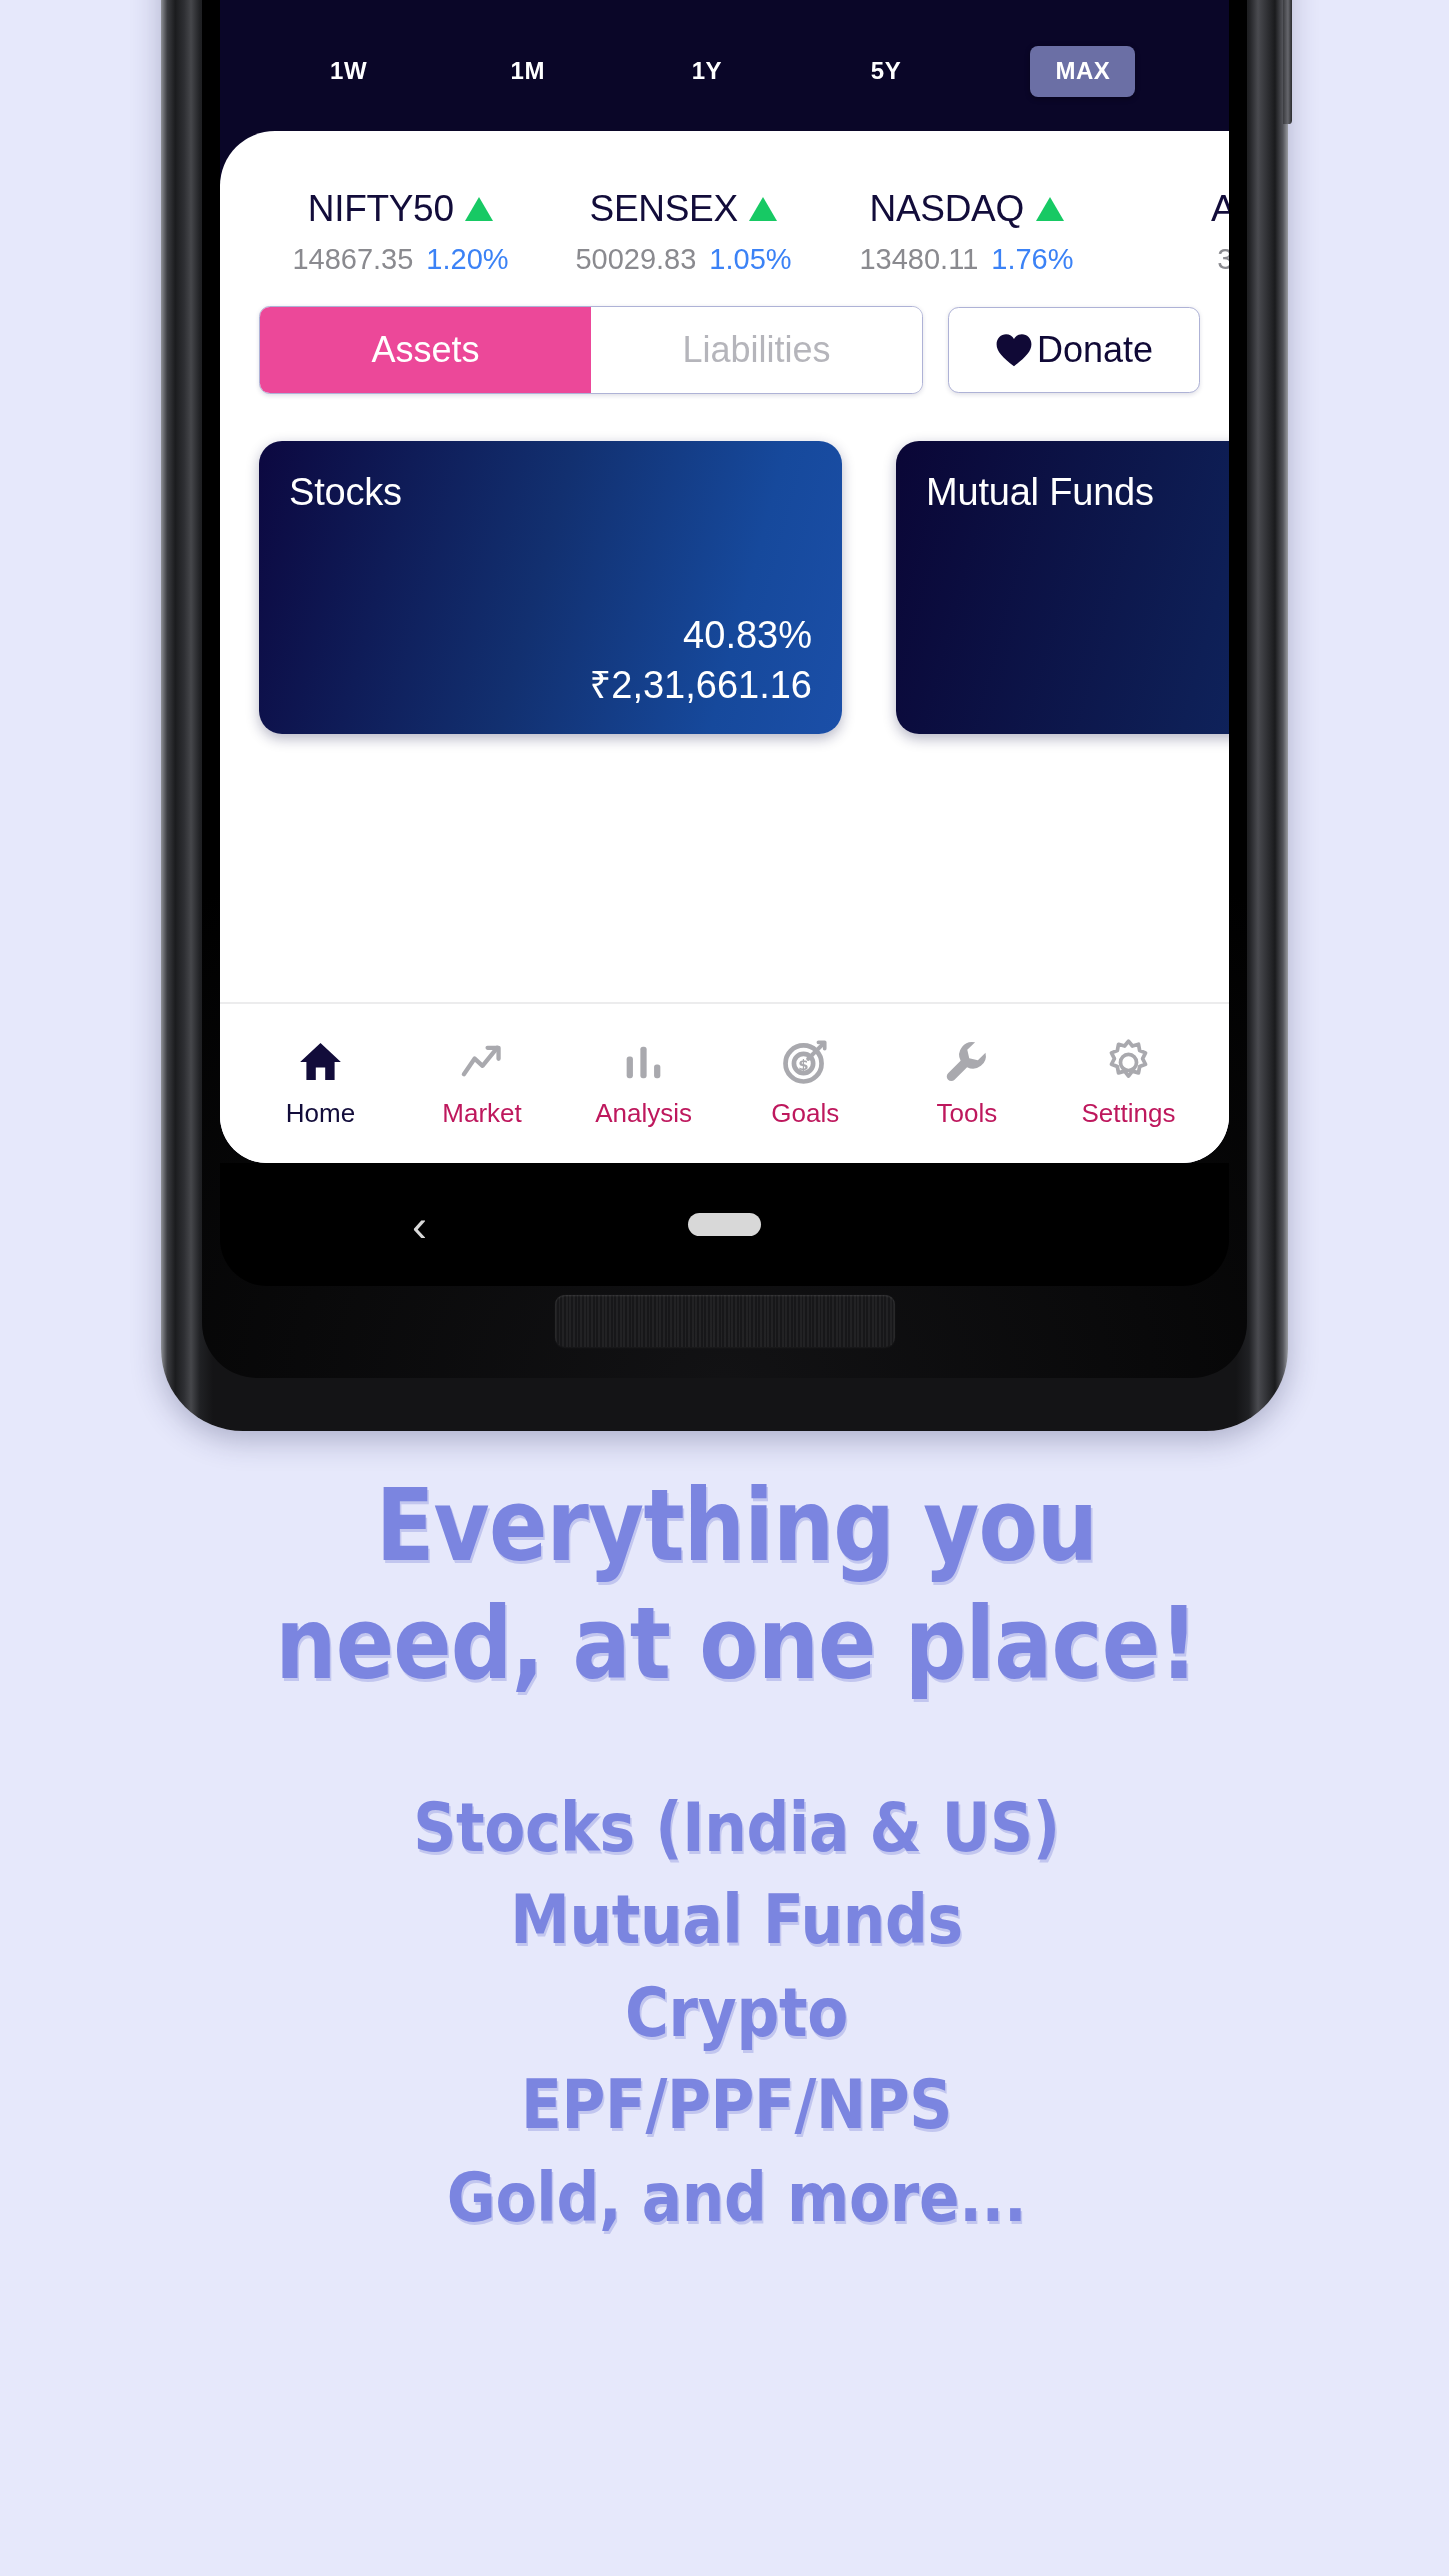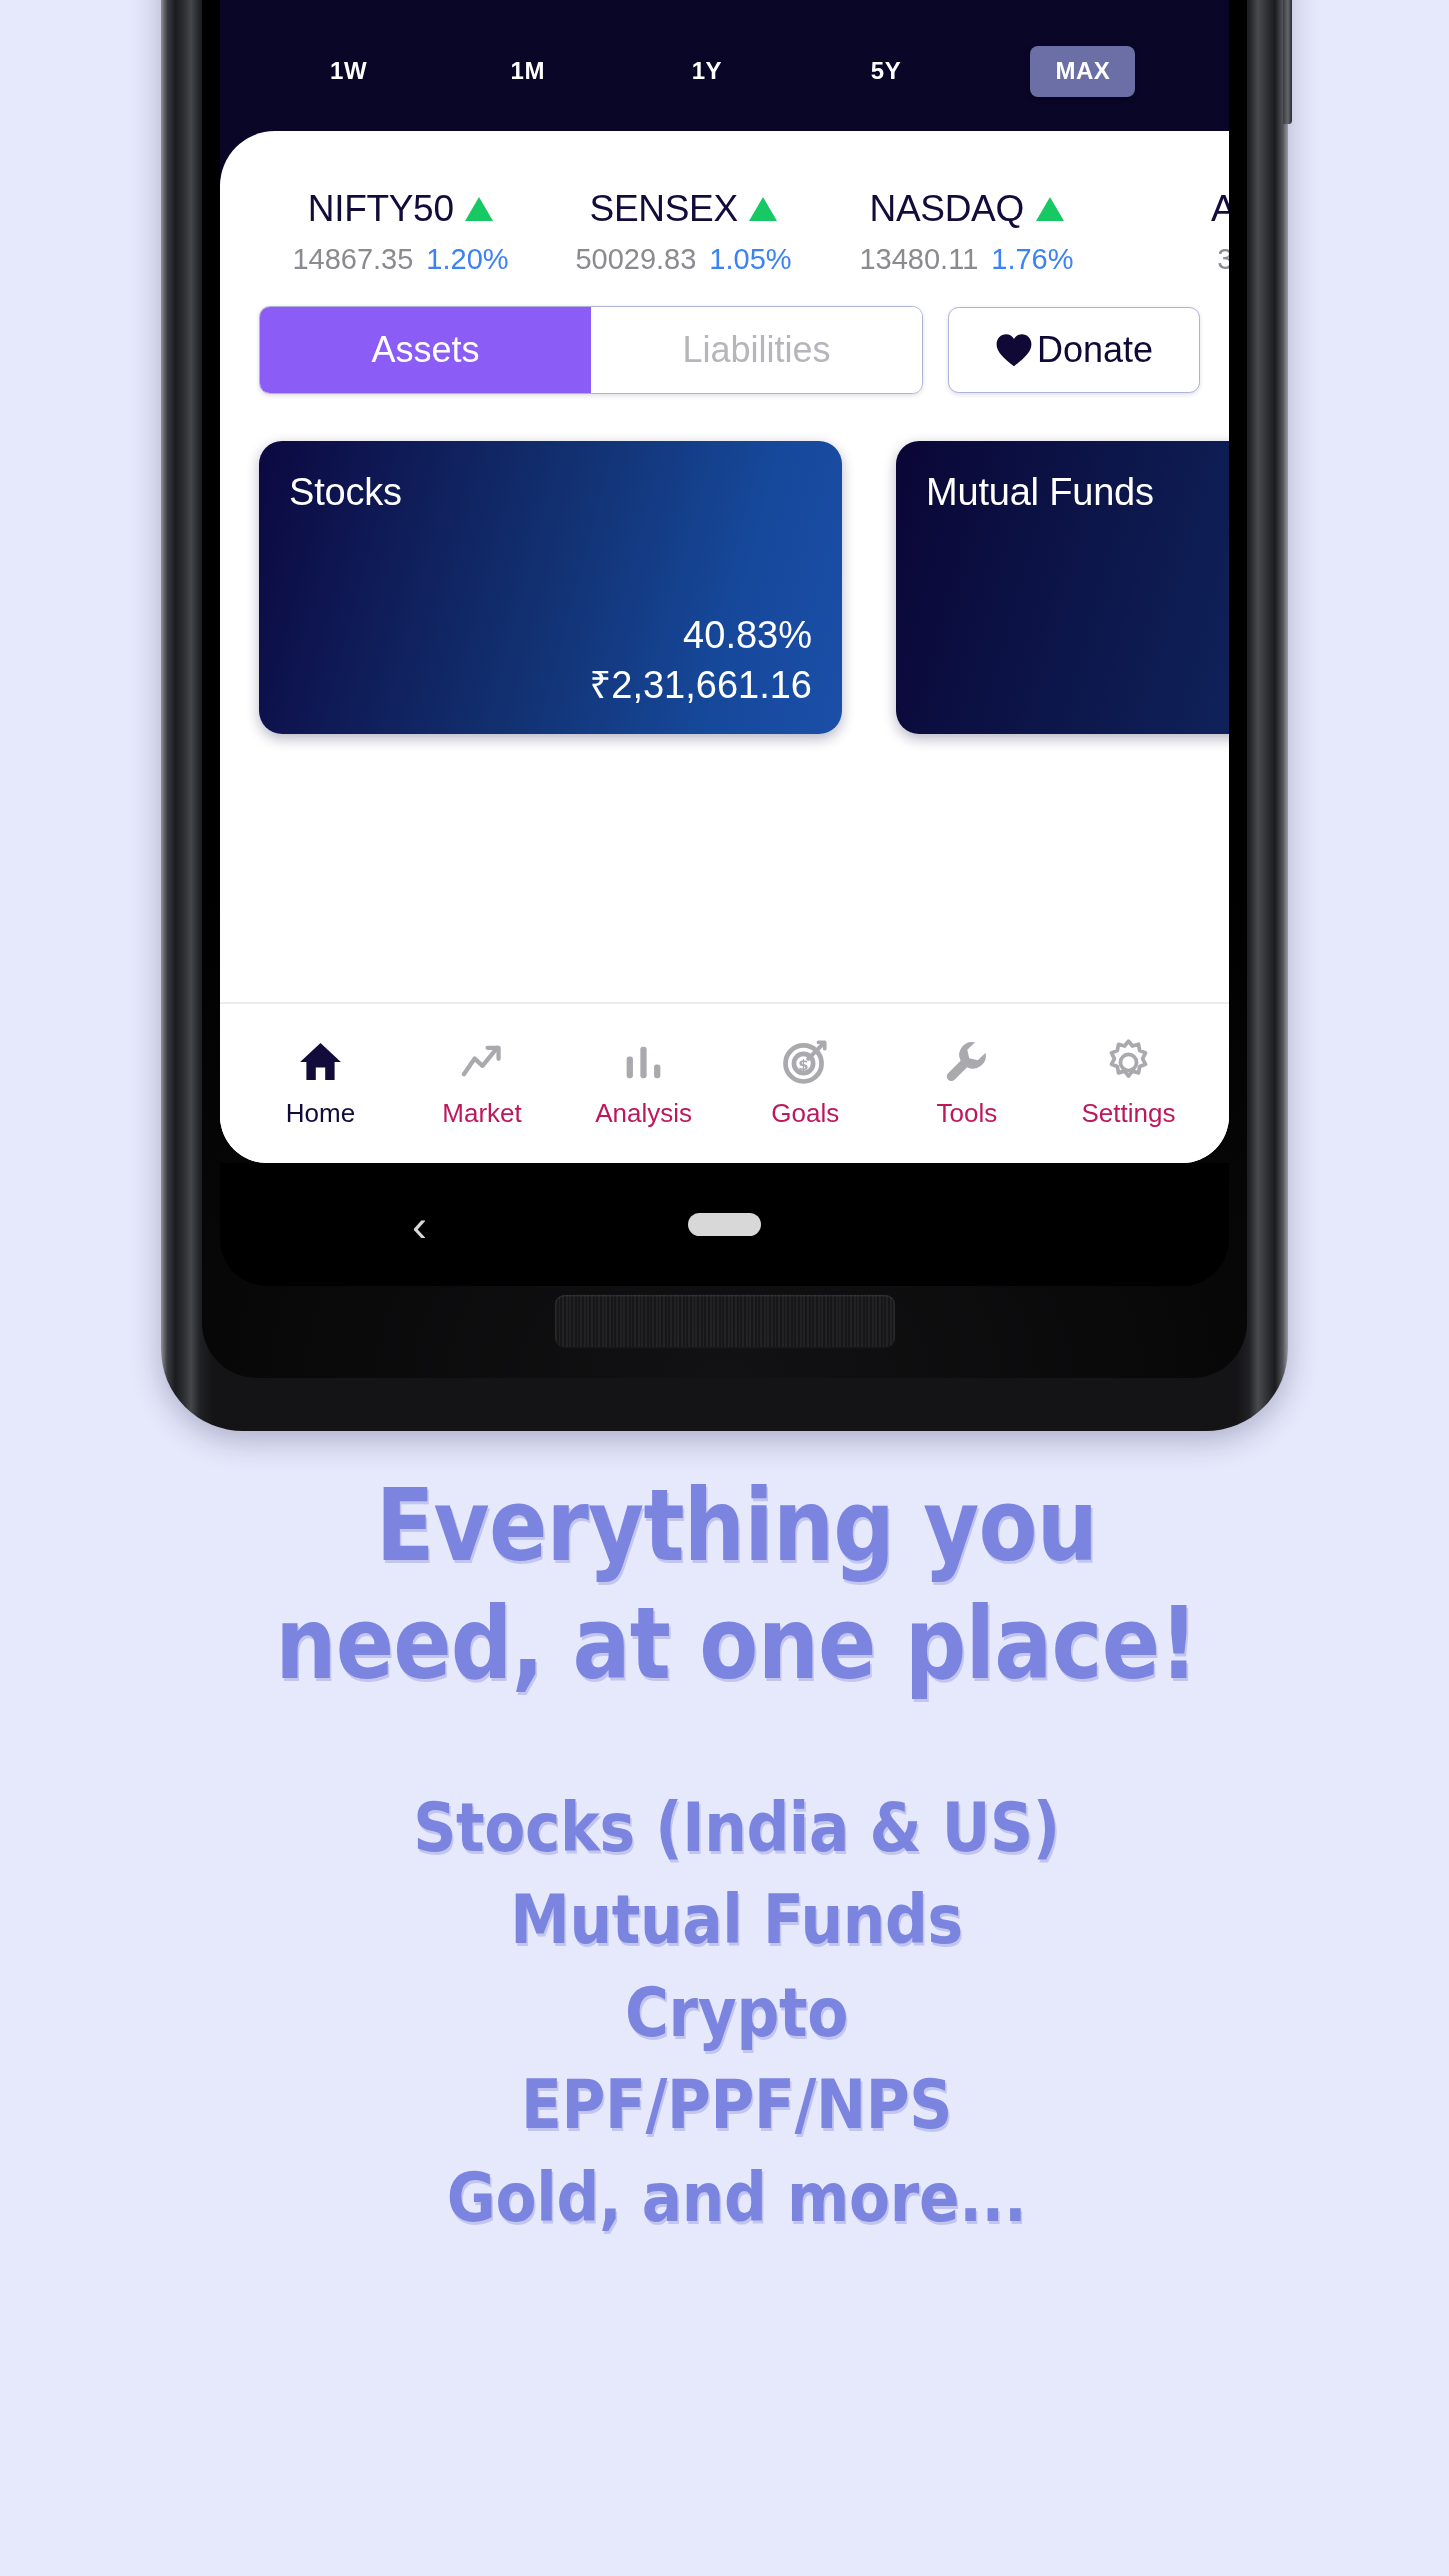--- a/index.html
+++ b/index.html
@@ -210,21 +210,21 @@
   .seg-btn {
     flex: 1;
     display: flex;
     align-items: center;
     justify-content: center;
     font-size: 36px;
     color: #b5b5bb;
     background: #ffffff;
   }
   .seg-btn.active {
-    background: #8b5cf6;
+    background: #ec4899;
     color: #ffffff;
   }
   .donate-btn {
     display: flex;
     align-items: center;
     justify-content: center;
     gap: 4px;
     width: 252px;
     height: 86px;
     border: 1.8px solid #aeb2d6;

